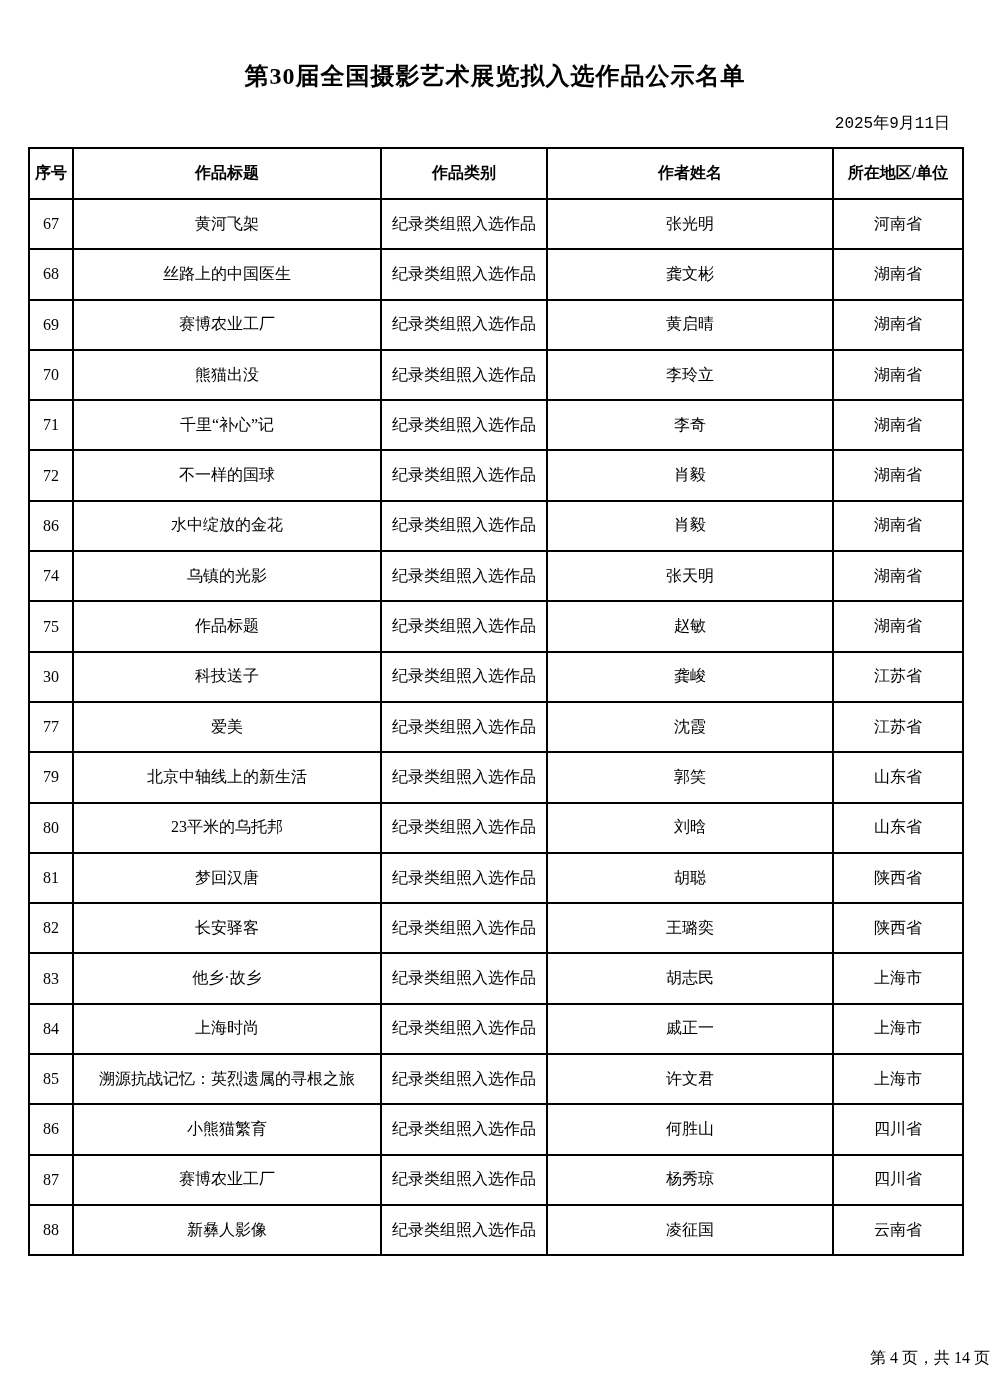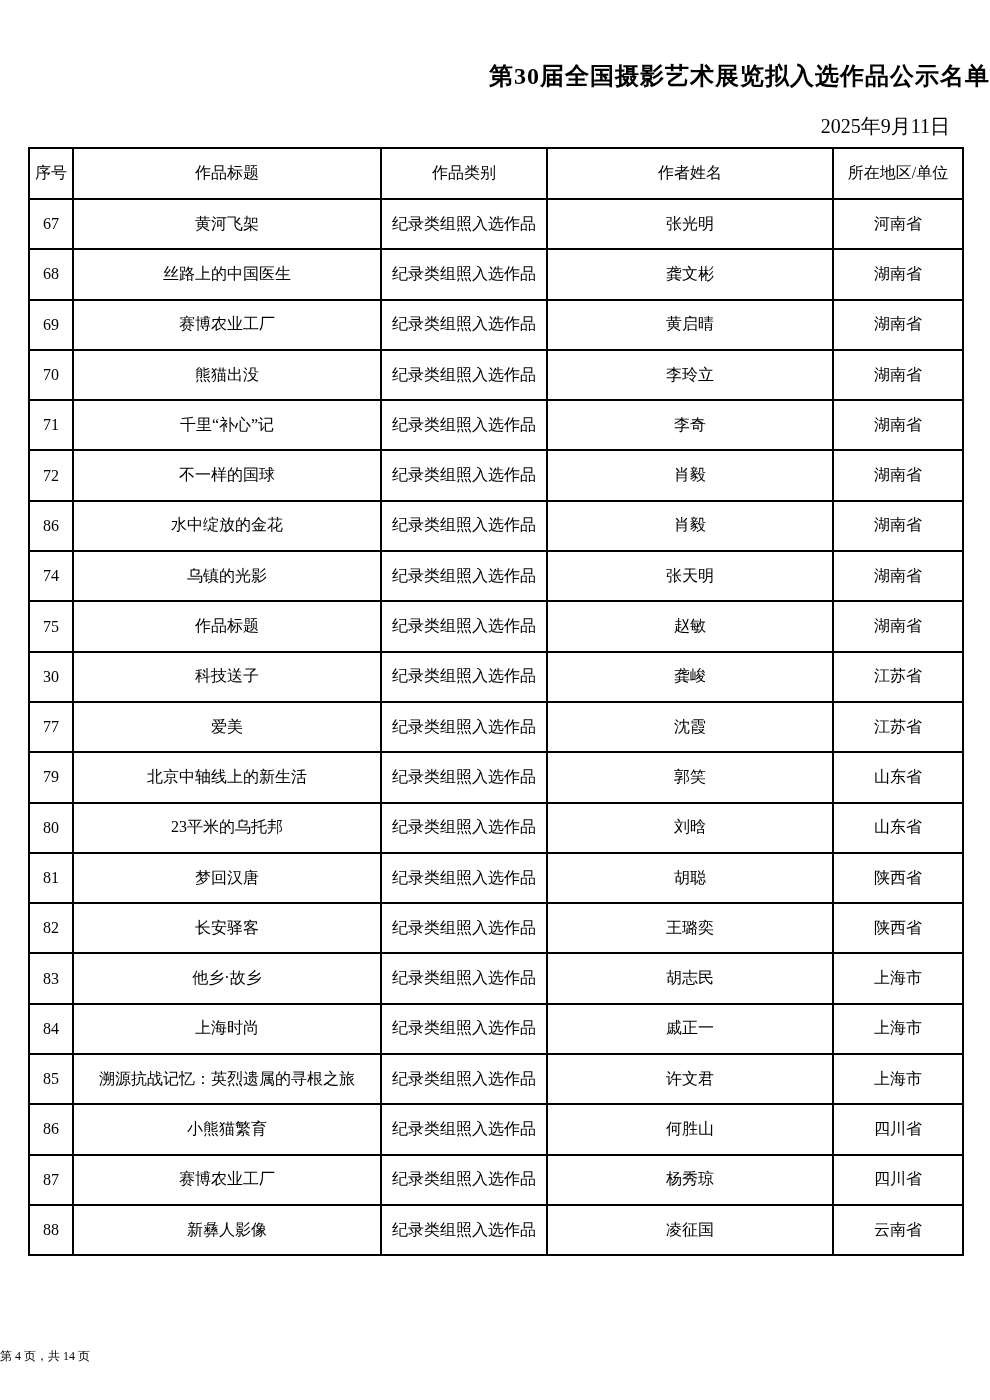--- a/index.html
+++ b/index.html
@@ -14,64 +14,65 @@
     background: #ffffff;
     font-family: "Liberation Serif", "DejaVu Serif", serif;
     color: #000000;
     overflow: hidden;
   }
   .doc-title {
     position: absolute;
     top: 60px;
     left: 0;
     width: 100%;
-    text-align: right;
+    text-align: center;
     font-size: 24px;
     font-weight: bold;
     letter-spacing: 1px;
   }
   .doc-date {
     position: absolute;
     top: 113px;
     right: 40px;
-    font-size: 20px;
+    font-size: 16px;
+    font-family: Liberation Mono, monospace;
   }
   table.list {
     position: absolute;
     top: 147px;
     left: 28px;
     border-collapse: collapse;
     table-layout: fixed;
     width: 934px;
   }
   table.list th, table.list td {
     border: 2px solid #000000;
     text-align: center;
     vertical-align: middle;
     font-size: 16px;
     padding: 0 4px;
     overflow: hidden;
     white-space: nowrap;
   }
   table.list th {
     height: 49px;
-    font-weight: normal;
+    font-weight: bold;
     margin-left: 26px;
   }
   table.list td {
     height: 48.3px;
     font-weight: normal;
   }
   .page-footer {
     position: absolute;
     top: 1348px;
     left: 0;
     width: 100%;
-    text-align: left;
-    font-size: 12px;
+    text-align: right;
+    font-size: 16px;
   }
 </style>
 </head>
 <body>
 
 <div class="page">
 
   <div class="doc-title">第30届全国摄影艺术展览拟入选作品公示名单</div>
 
   <div class="doc-date">2025年9月11日</div>

